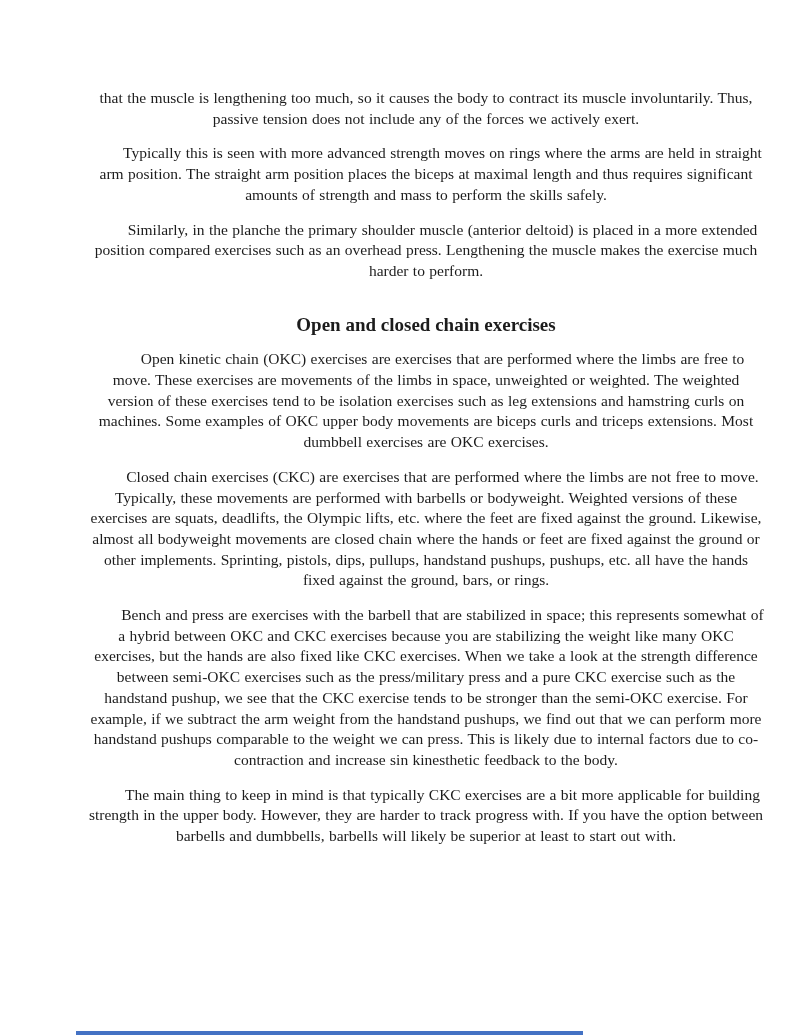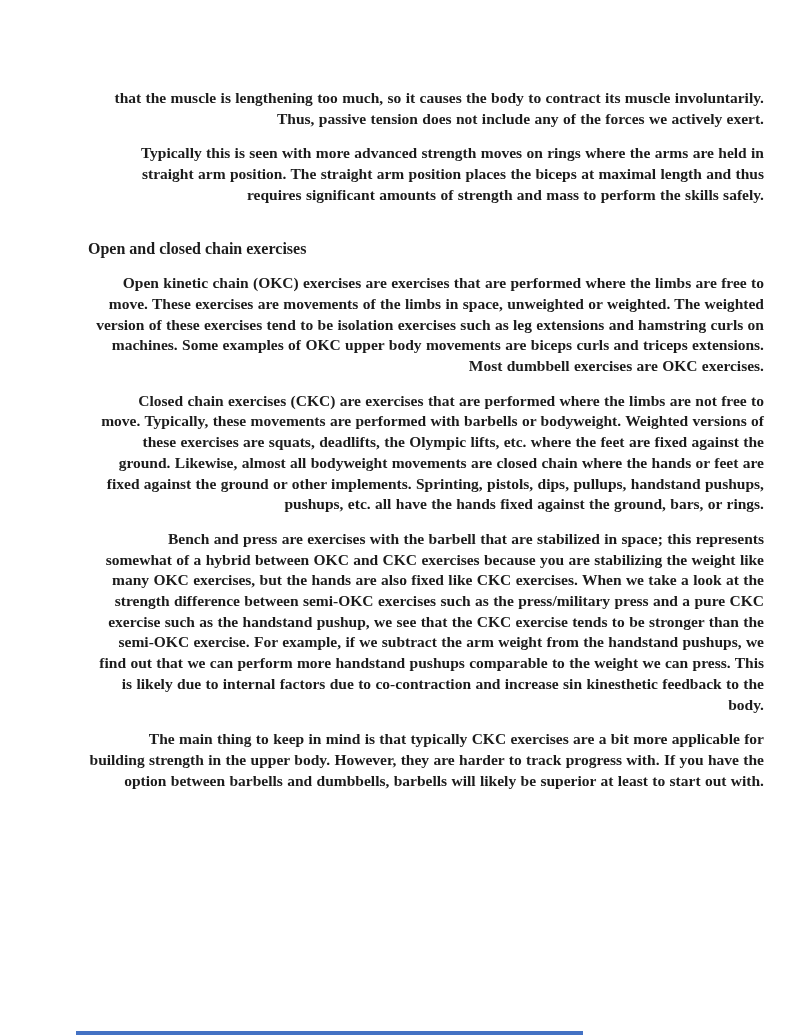--- a/index.html
+++ b/index.html
@@ -19,50 +19,50 @@
   .content {
     position: absolute;
     left: 88px;
     top: 88px;
     width: 676px;
   }
   .para {
     margin: 0 0 14px 0;
     font-size: 15.5px;
     line-height: 20.7px;
-    text-align: right;
+    text-align: center;
     text-indent: 33px;
     word-spacing: 0.5px;
-    font-weight: bold;
   }
   .para.no-indent {
     text-indent: 0;
   }
   .heading {
     margin: 33px 0 14px 0;
-    font-size: 16px;
+    font-size: 19px;
     line-height: 20.7px;
     font-weight: bold;
-    text-align: left;
+    text-align: center;
   }
   .bottom-bar {
     position: absolute;
     left: 76px;
     bottom: 0;
     width: 507px;
     height: 4px;
   }
 </style>
 </head>
 <body>
 
 <div class="page">
   <div class="content">
     <p class="para no-indent">that the muscle is lengthening too much, so it causes the body to contract its muscle involuntarily. Thus, passive tension does not include any of the forces we actively exert.</p>
     <p class="para">Typically this is seen with more advanced strength moves on rings where the arms are held in straight arm position. The straight arm position places the biceps at maximal length and thus requires significant amounts of strength and mass to perform the skills safely.</p>
+    <p class="para">Similarly, in the planche the primary shoulder muscle (anterior deltoid) is placed in a more extended position compared exercises such as an overhead press. Lengthening the muscle makes the exercise much harder to perform.</p>
     <h2 class="heading">Open and closed chain exercises</h2>
     <p class="para">Open kinetic chain (OKC) exercises are exercises that are performed where the limbs are free to move. These exercises are movements of the limbs in space, unweighted or weighted. The weighted version of these exercises tend to be isolation exercises such as leg extensions and hamstring curls on machines. Some examples of OKC upper body movements are biceps curls and triceps extensions. Most dumbbell exercises are OKC exercises.</p>
     <p class="para">Closed chain exercises (CKC) are exercises that are performed where the limbs are not free to move. Typically, these movements are performed with barbells or bodyweight. Weighted versions of these exercises are squats, deadlifts, the Olympic lifts, etc. where the feet are fixed against the ground. Likewise, almost all bodyweight movements are closed chain where the hands or feet are fixed against the ground or other implements. Sprinting, pistols, dips, pullups, handstand pushups, pushups, etc. all have the hands fixed against the ground, bars, or rings.</p>
     <p class="para">Bench and press are exercises with the barbell that are stabilized in space; this represents somewhat of a hybrid between OKC and CKC exercises because you are stabilizing the weight like many OKC exercises, but the hands are also fixed like CKC exercises. When we take a look at the strength difference between semi-OKC exercises such as the press/military press and a pure CKC exercise such as the handstand pushup, we see that the CKC exercise tends to be stronger than the semi-OKC exercise. For example, if we subtract the arm weight from the handstand pushups, we find out that we can perform more handstand pushups comparable to the weight we can press. This is likely due to internal factors due to co-contraction and increase sin kinesthetic feedback to the body.</p>
     <p class="para">The main thing to keep in mind is that typically CKC exercises are a bit more applicable for building strength in the upper body. However, they are harder to track progress with. If you have the option between barbells and dumbbells, barbells will likely be superior at least to start out with.</p>
   </div>
   <div class="bottom-bar" style="background-color: rgb(68, 114, 196);"></div>
 </div>
 
 </body></html>

